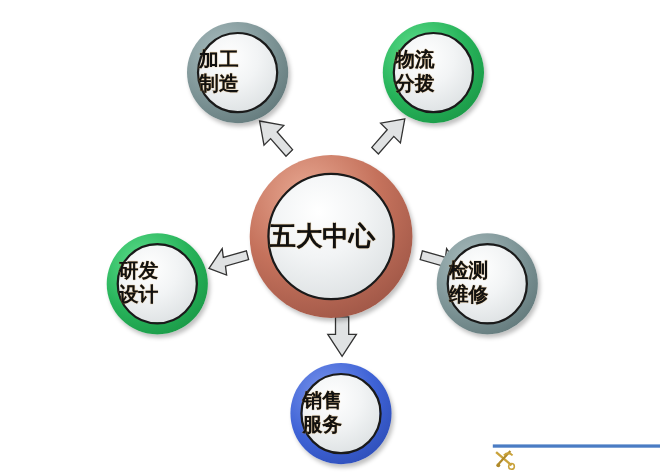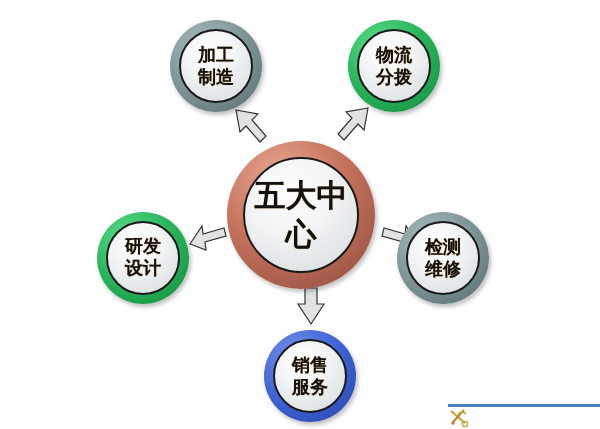--- a/index.html
+++ b/index.html
@@ -2,29 +2,29 @@
 <html><head>
 <meta charset="utf-8">
 <style>
   html, body { margin:0; padding:0; background:#ffffff; }
   body { width:600px; height:429px; position:relative; overflow:hidden;
          font-family: "DejaVu Sans", "Liberation Sans", sans-serif; }
   .node { position:absolute; border-radius:50%; box-sizing:border-box;
           box-shadow: 2px 3px 4px rgba(0,0,0,0.25); }
   .node .inner { position:absolute; border-radius:50%; border:2px solid #1a1a1a;
           background: radial-gradient(circle at 40% 30%, #ffffff 0%, #f2f4f5 40%, #d5dadc 100%);
-          display:flex; align-items:center; justify-content:center; text-align:center; }
+          display:flex; align-items:center; justify-content:flex-start; text-align:center; }
   .node .label { font-weight:bold; color:#111; line-height:1.25; white-space:pre-line;
           text-shadow: 0 0 1px #c08a3a; }
   .small { width:92px; height:92px; }
   .small .inner { left:9px; top:9px; width:70px; height:70px; }
   .small .label { font-size:18px; }
   .big { width:148px; height:148px; }
   .big .inner { left:16px; top:16px; width:112px; height:112px; }
-  .big .label { font-size:31px; }
+  .big .label { font-size:24px; }
   .gray  { background: radial-gradient(circle at 35% 30%, #a9bcbe 0%, #7e9597 50%, #546a6c 100%); }
   .green { background: radial-gradient(circle at 35% 30%, #5fe08e 0%, #27b35a 50%, #138a3c 100%); }
   .blue  { background: radial-gradient(circle at 35% 30%, #7a95ec 0%, #3f63d6 50%, #2543a8 100%); }
   .brown { background: radial-gradient(circle at 35% 25%, #e8a892 0%, #c5725c 45%, #8e4a3d 100%); }
   .arrow { position:absolute; width:26px; height:34px; }
   .deco-line { position:absolute; left:448px; top:404px; width:152px; height:3px; background:#4a7cc4; }
   .anchor { position:absolute; left:448px; top:408px; width:22px; height:20px; }
 </style>
 </head>
 <body>
@@ -58,21 +58,21 @@
   </div>
 </div>
 
 <div class="node small green" style="left:348px;top:20px;">
   <div class="inner">
     <span class="label">物流
 分拨</span>
   </div>
 </div>
 
-<div class="node small green" style="left:97px;top:212px;font-family:Liberation Mono, monospace;">
+<div class="node small green" style="left:97px;top:212px;">
   <div class="inner">
     <span class="label">研发
 设计</span>
   </div>
 </div>
 
 <div class="node small gray" style="left:397px;top:212px;">
   <div class="inner">
     <span class="label">检测
 维修</span>

